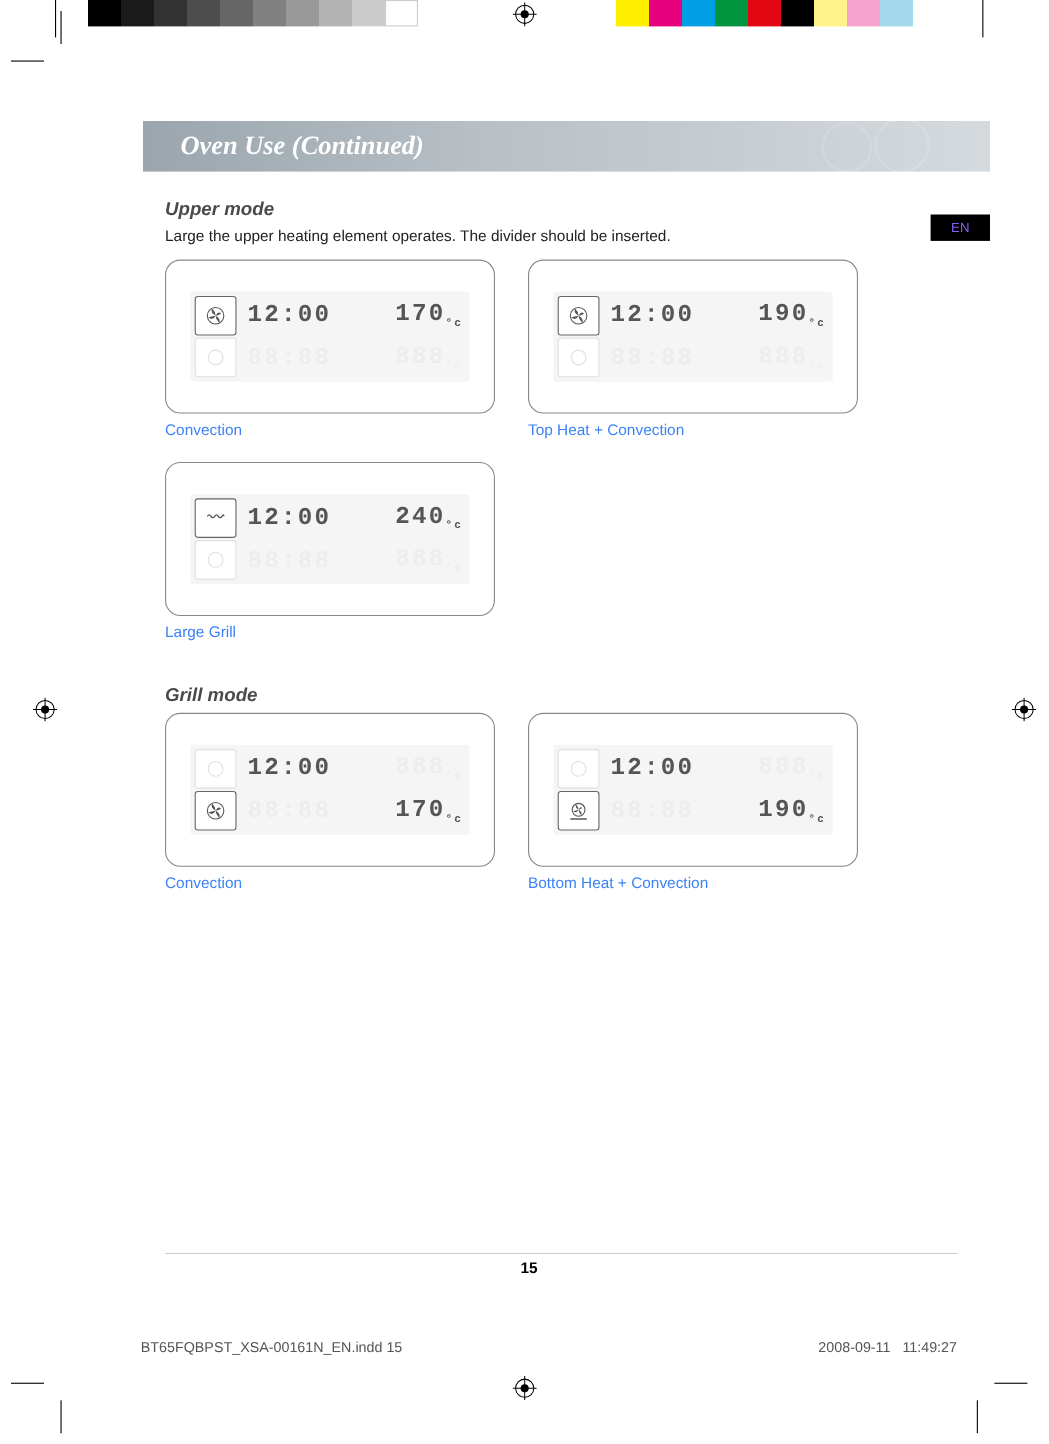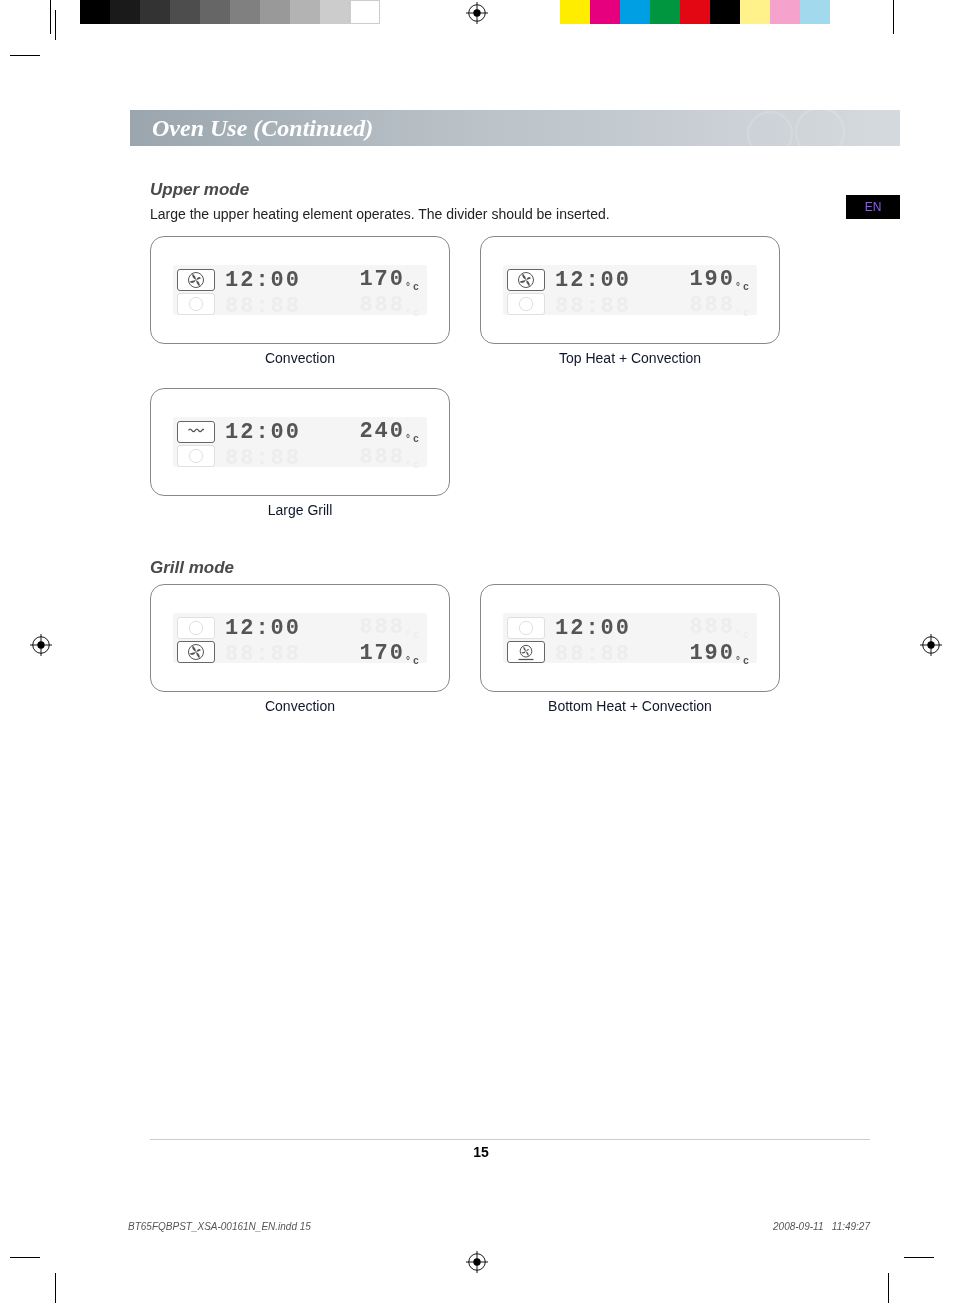--- a/index.html
+++ b/index.html
@@ -50,24 +50,24 @@
   
   .page {
     position: absolute;
     top: 60px; left: 60px;
     width: 830px; height: 1180px;
   }
 
   .heading-band {
     position: absolute;
     top: 50px; left: 70px; right: -10px;
-    height: 36px;
+    height: 46px;
     background: linear-gradient(to right, #9aa5ad 0%, #b8c0c6 40%, #d5dade 100%);
     display: flex; align-items: center;
-    padding-left: 22px;
+    padding-left: 34px;
   }
   .heading-band .title {
     font-family: Georgia, "Times New Roman", serif;
     font-style: italic;
     font-weight: bold;
     font-size: 24px;
     color: #fff;
   }
   .heading-watermark {
     position: absolute; right: 40px; top: -4px;
@@ -103,21 +103,21 @@
   }
 
   .panel-row {
     display: flex;
     gap: 30px;
     margin-bottom: 8px;
   }
   .panel-col { width: 300px; }
 
   .oven-panel {
-    width: 300px; height: 108px;
+    width: 300px; height: 140px;
     border: 1.5px solid #888;
     border-radius: 14px;
     position: relative;
     background: #fff;
     margin-bottom: 6px;
   }
   .lcd {
     position: absolute;
     top: 28px; left: 22px; right: 22px; bottom: 28px;
     background: #f5f5f5;
@@ -157,23 +157,23 @@
     letter-spacing: 2px;
     color: #555;
     font-weight: bold;
   }
   .seg-ghost {
     color: #ededed;
   }
   .deg-c { font-size: 10px; vertical-align: sub; color: inherit; }
 
   .panel-label {
-    text-align: center;
+    text-align: left;
     font-size: 14px;
-    color: #0f172a;
+    color: #3b82f6;
     margin-bottom: 14px;
   }
 
   .section-gap { height: 18px; }
 
   
   .page-num {
     position: absolute;
     bottom: 80px; left: 12px; right: 0;
     text-align: center;
@@ -181,22 +181,22 @@
     font-size: 14px;
   }
   .footer-rule {
     position: absolute;
     bottom: 100px; left: 90px; right: 20px;
     height: 1px; background: #ccc;
   }
   .imprint {
     position: absolute;
     bottom: 8px; left: 68px; right: 20px;
-    font-size: 10px; color: #555;
-    display: flex; justify-content: space-between; font-style: italic;
+    font-size: 13px; color: #555;
+    display: flex; justify-content: space-between;
   }
 </style>
 </head>
 <body>
 
 <div class="crop-mark crop-h cm-tl-h"></div>
 <div class="crop-mark crop-v cm-tl-v"></div>
 <div class="crop-mark crop-h cm-bl-h"></div>
 <div class="crop-mark crop-v cm-bl-v"></div>
 <div class="crop-mark crop-h cm-br-h"></div>

